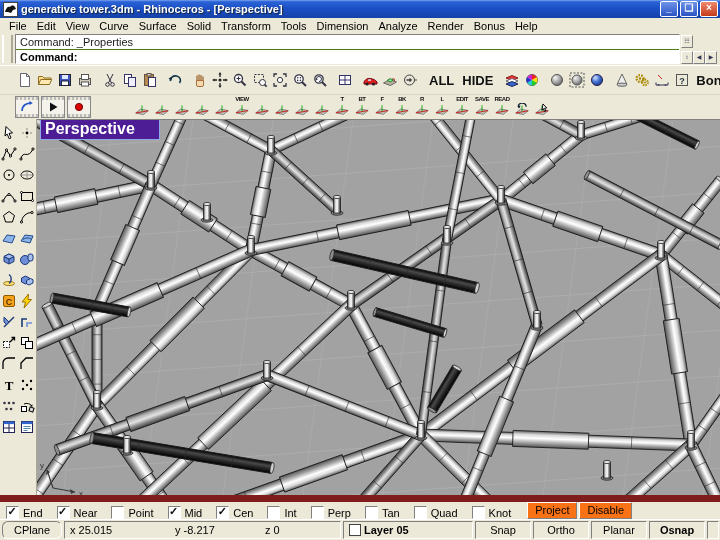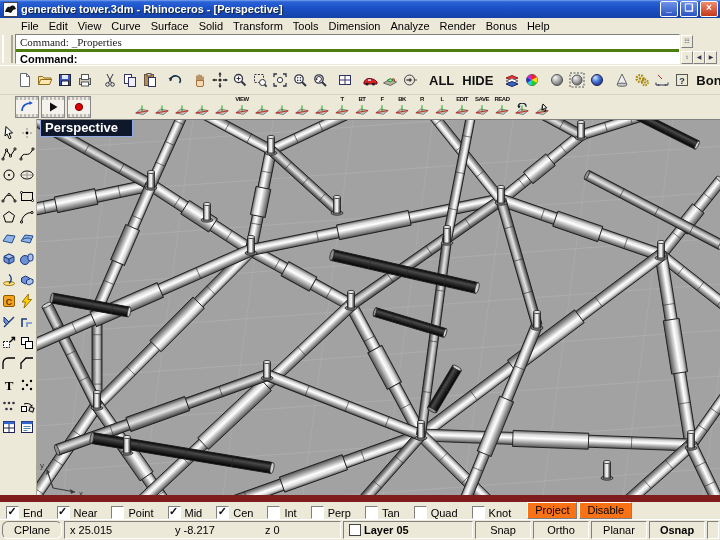--- a/index.html
+++ b/index.html
@@ -12,31 +12,31 @@
   .appicon{width:13px;height:13px;background:#fff;border:1px solid #444;margin:0 3px 0 1px;flex:0 0 13px;}
   .appicon svg{display:block}
   .titletext{color:#fff;font-weight:bold;font-size:11px;flex:1;white-space:nowrap;overflow:hidden;
     text-shadow:1px 1px 1px #123;}
   .winbtn{width:16px;height:14px;margin-left:2px;border:1px solid #fff;border-radius:2px;
     color:#fff;font-size:10px;line-height:12px;text-align:center;font-weight:bold;
     background:linear-gradient(180deg,#6f93e8,#2b55c4);}
   .winbtn.close{background:linear-gradient(180deg,#ef8a70,#c33a1a);}
 
   
-  .menubar{height:15px;flex:0 0 15px;display:flex;align-items:center;padding-left:16px;background:#ece9d8;}
+  .menubar{height:15px;flex:0 0 15px;display:flex;align-items:center;padding-left:4px;background:#ece9d8;}
   .menu-item{padding:0 5px;color:#000;}
 
   
   .cmdarea{height:30px;flex:0 0 30px;display:flex;background:#ece9d8;padding:1px 2px 1px 0;}
   .grip{width:7px;flex:0 0 7px;margin:1px 2px;border-left:2px solid #fff;border-right:2px solid #aca899;
     background:#ece9d8;}
   .cmdbox{flex:1;background:#fff;border:1px solid;border-color:#808080 #fff #fff #808080;
     display:flex;flex-direction:column;}
   .cmdline{height:14px;line-height:14px;padding-left:4px;display:flex;}
-  .cmdline.hist{border-bottom:3px solid #4d7c0f;color:#222;font-family:Liberation Serif, serif;}
+  .cmdline.hist{border-bottom:1px solid #4d7c0f;color:#222;}
   .cmdline.prompt{font-weight:bold;}
   .cmd-controls{flex:0 0 22px;display:flex;flex-direction:column;justify-content:space-between;padding:1px;}
   .cmini{height:12px;display:flex;}
   .cmini .cbtn{width:10px;height:11px;border:1px solid;border-color:#fff #808080 #808080 #fff;
     background:#ece9d8;font-size:6px;line-height:10px;text-align:center;color:#335;}
 
   
   .toolbar1{height:28px;flex:0 0 28px;display:flex;align-items:center;background:#ece9d8;
     border-top:1px solid #fff;}
   .toolbar2{height:24px;flex:0 0 24px;display:flex;align-items:center;background:#ece9d8;
@@ -52,22 +52,22 @@
   .cplabel{height:7px;font-size:6px;font-weight:bold;line-height:7px;color:#111;letter-spacing:-0.5px;}
 
   
   .main{flex:1;display:flex;min-height:0;}
   .lefttoolbar{width:36px;flex:0 0 36px;background:#ece9d8;border-right:1px solid #aca899;
     display:flex;flex-direction:column;padding-top:3px;}
   .ltrow{display:flex;justify-content:center;}
   .ltbtn{width:18px;height:21px;display:flex;align-items:center;justify-content:center;}
   .viewport{flex:1;position:relative;background:#a2a2a2;border-top:1px solid #808080;overflow:hidden;}
   .viewport svg.scene{position:absolute;left:0;top:0;}
-  .vplabel{position:absolute;left:3px;top:0;z-index:3;background:#0f172a;color:#fff;font-weight:bold;
-    font-size:13px;padding:0 14px 1px 4px;border:1px solid #8fa8e8;border-top:none;}
+  .vplabel{position:absolute;left:3px;top:0;z-index:3;background:#4c1d95;color:#fff;font-weight:bold;
+    font-size:16px;padding:0 24px 1px 4px;border:1px solid #8fa8e8;border-top:none;}
 
   
   .snapbar{height:17px;flex:0 0 17px;display:flex;align-items:flex-end;background:#ece9d8;
     border-top:7px solid #7f1d1d;padding-left:6px;}
   .snap{display:inline-flex;align-items:center;margin-right:14px;}
   .cb{width:11px;height:11px;background:#fff;border:1px solid;border-color:#808080 #fff #fff #808080;
     margin-right:4px;position:relative;flex:0 0 11px;}
   .snap.checked .cb::after{content:"\2713";position:absolute;left:0.5px;top:-2px;font-size:11px;font-weight:bold;color:#111;}
   .snapbtn{padding:0 7px;height:15px;line-height:14px;margin-left:2px;background:#f97316;
     border:1px solid;border-color:#fff #808080 #808080 #fff;}

